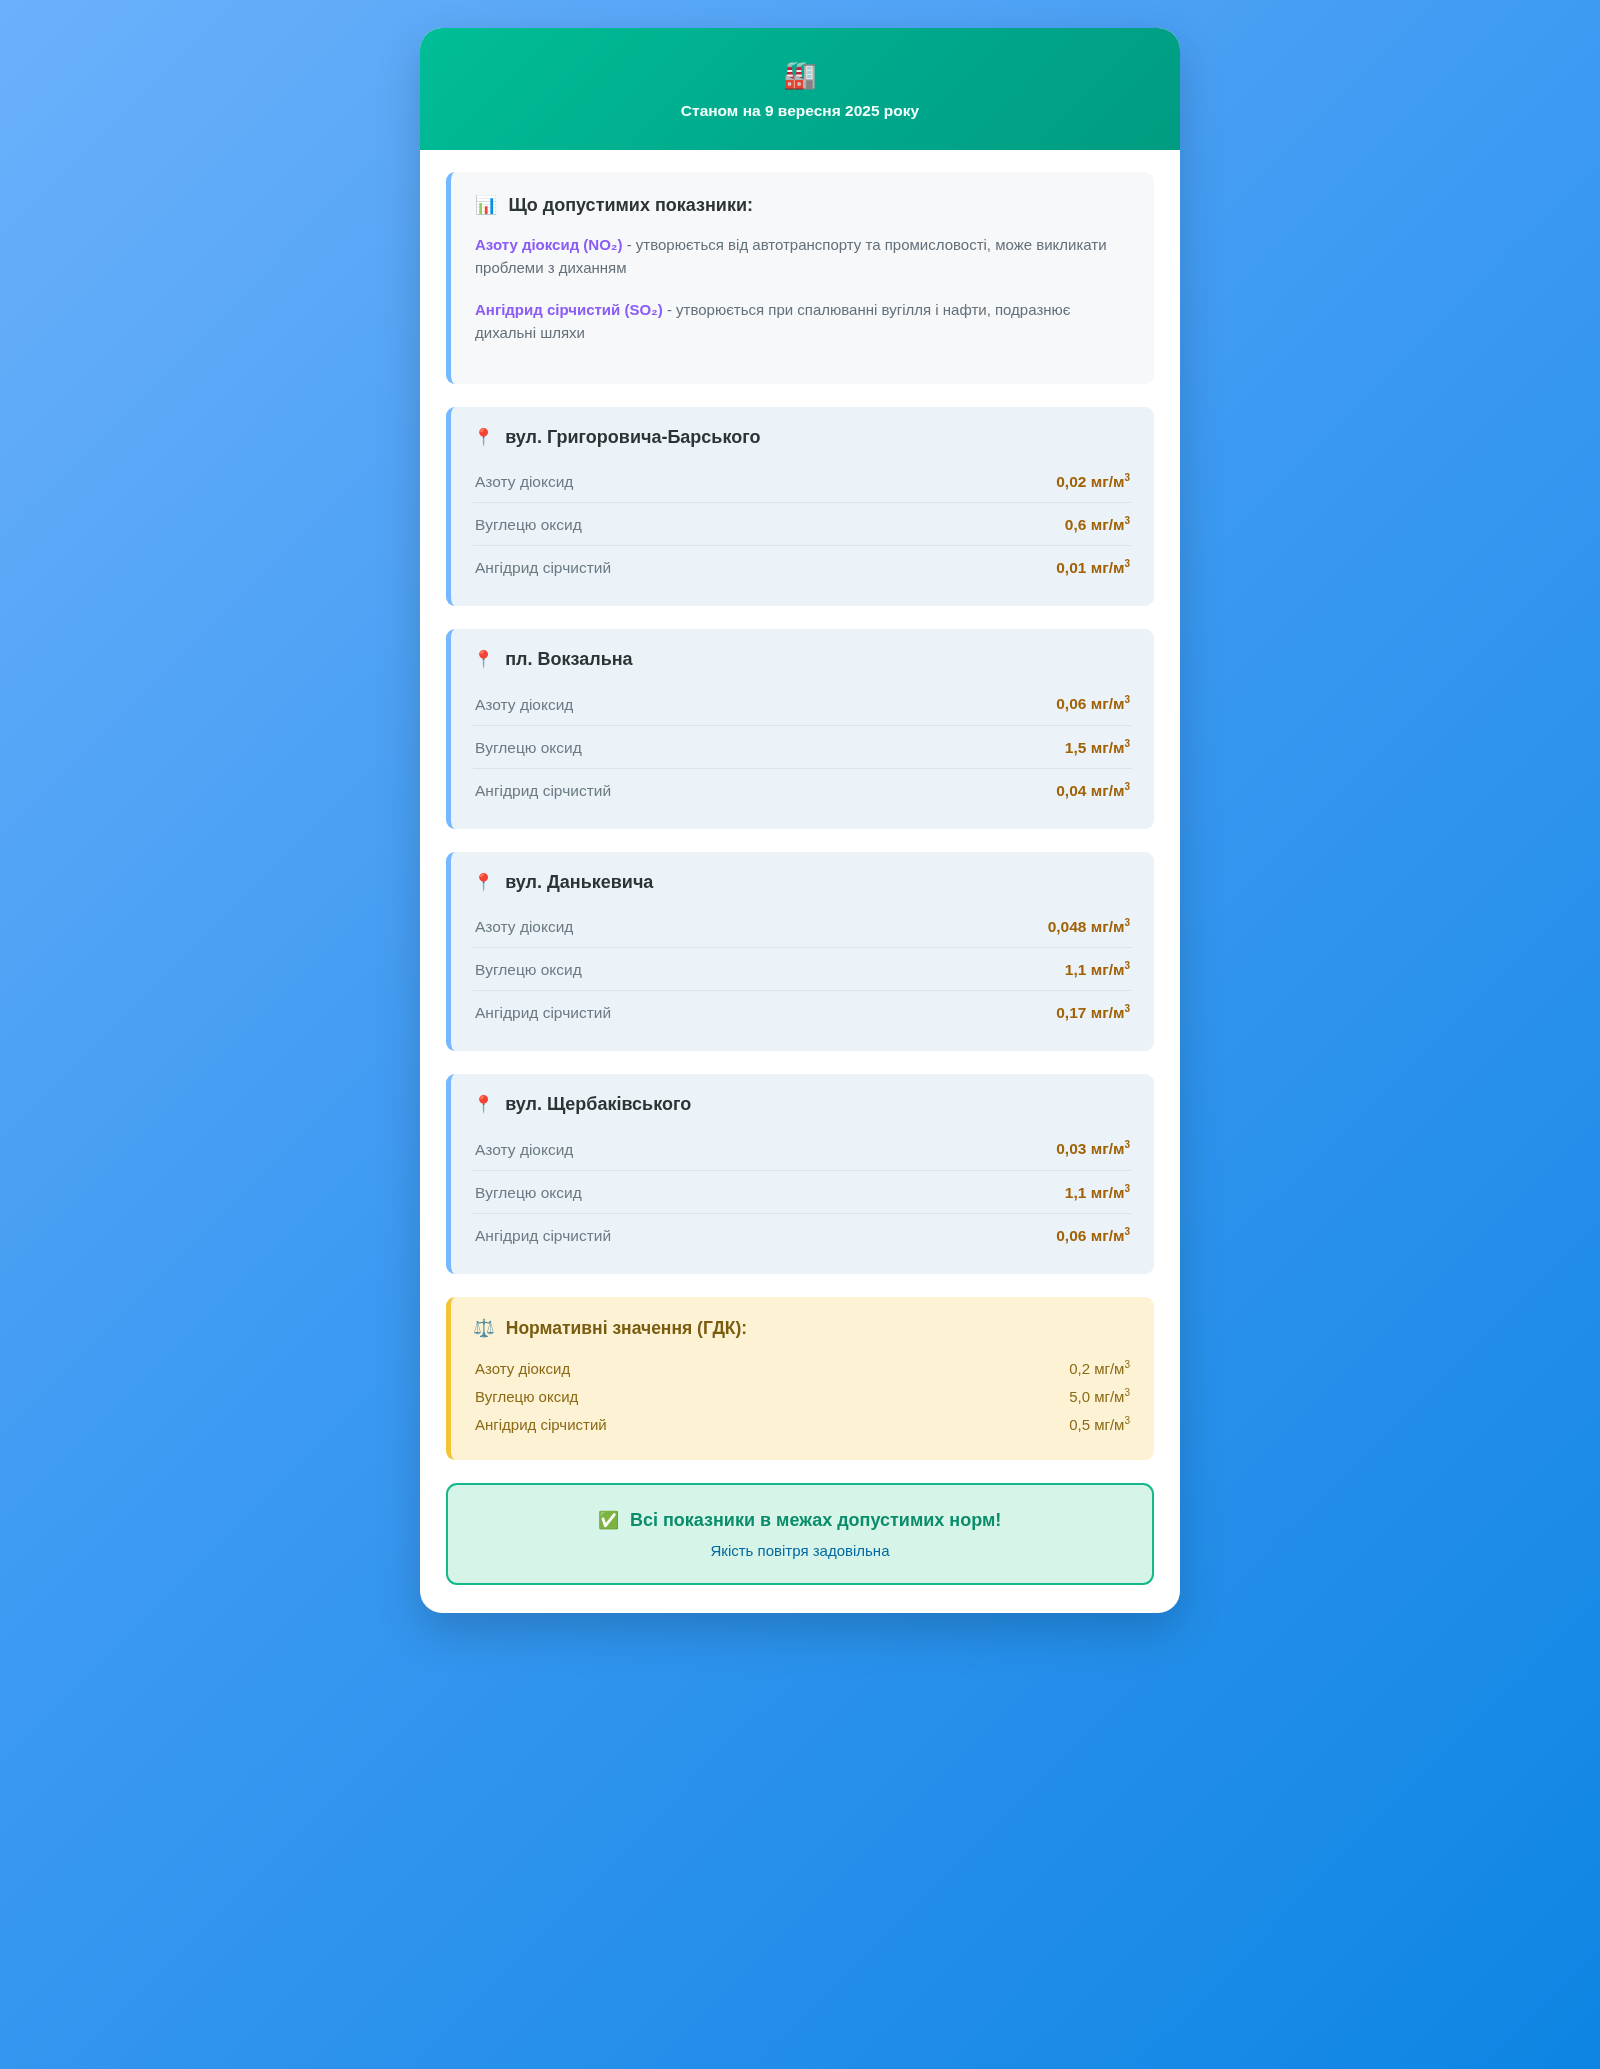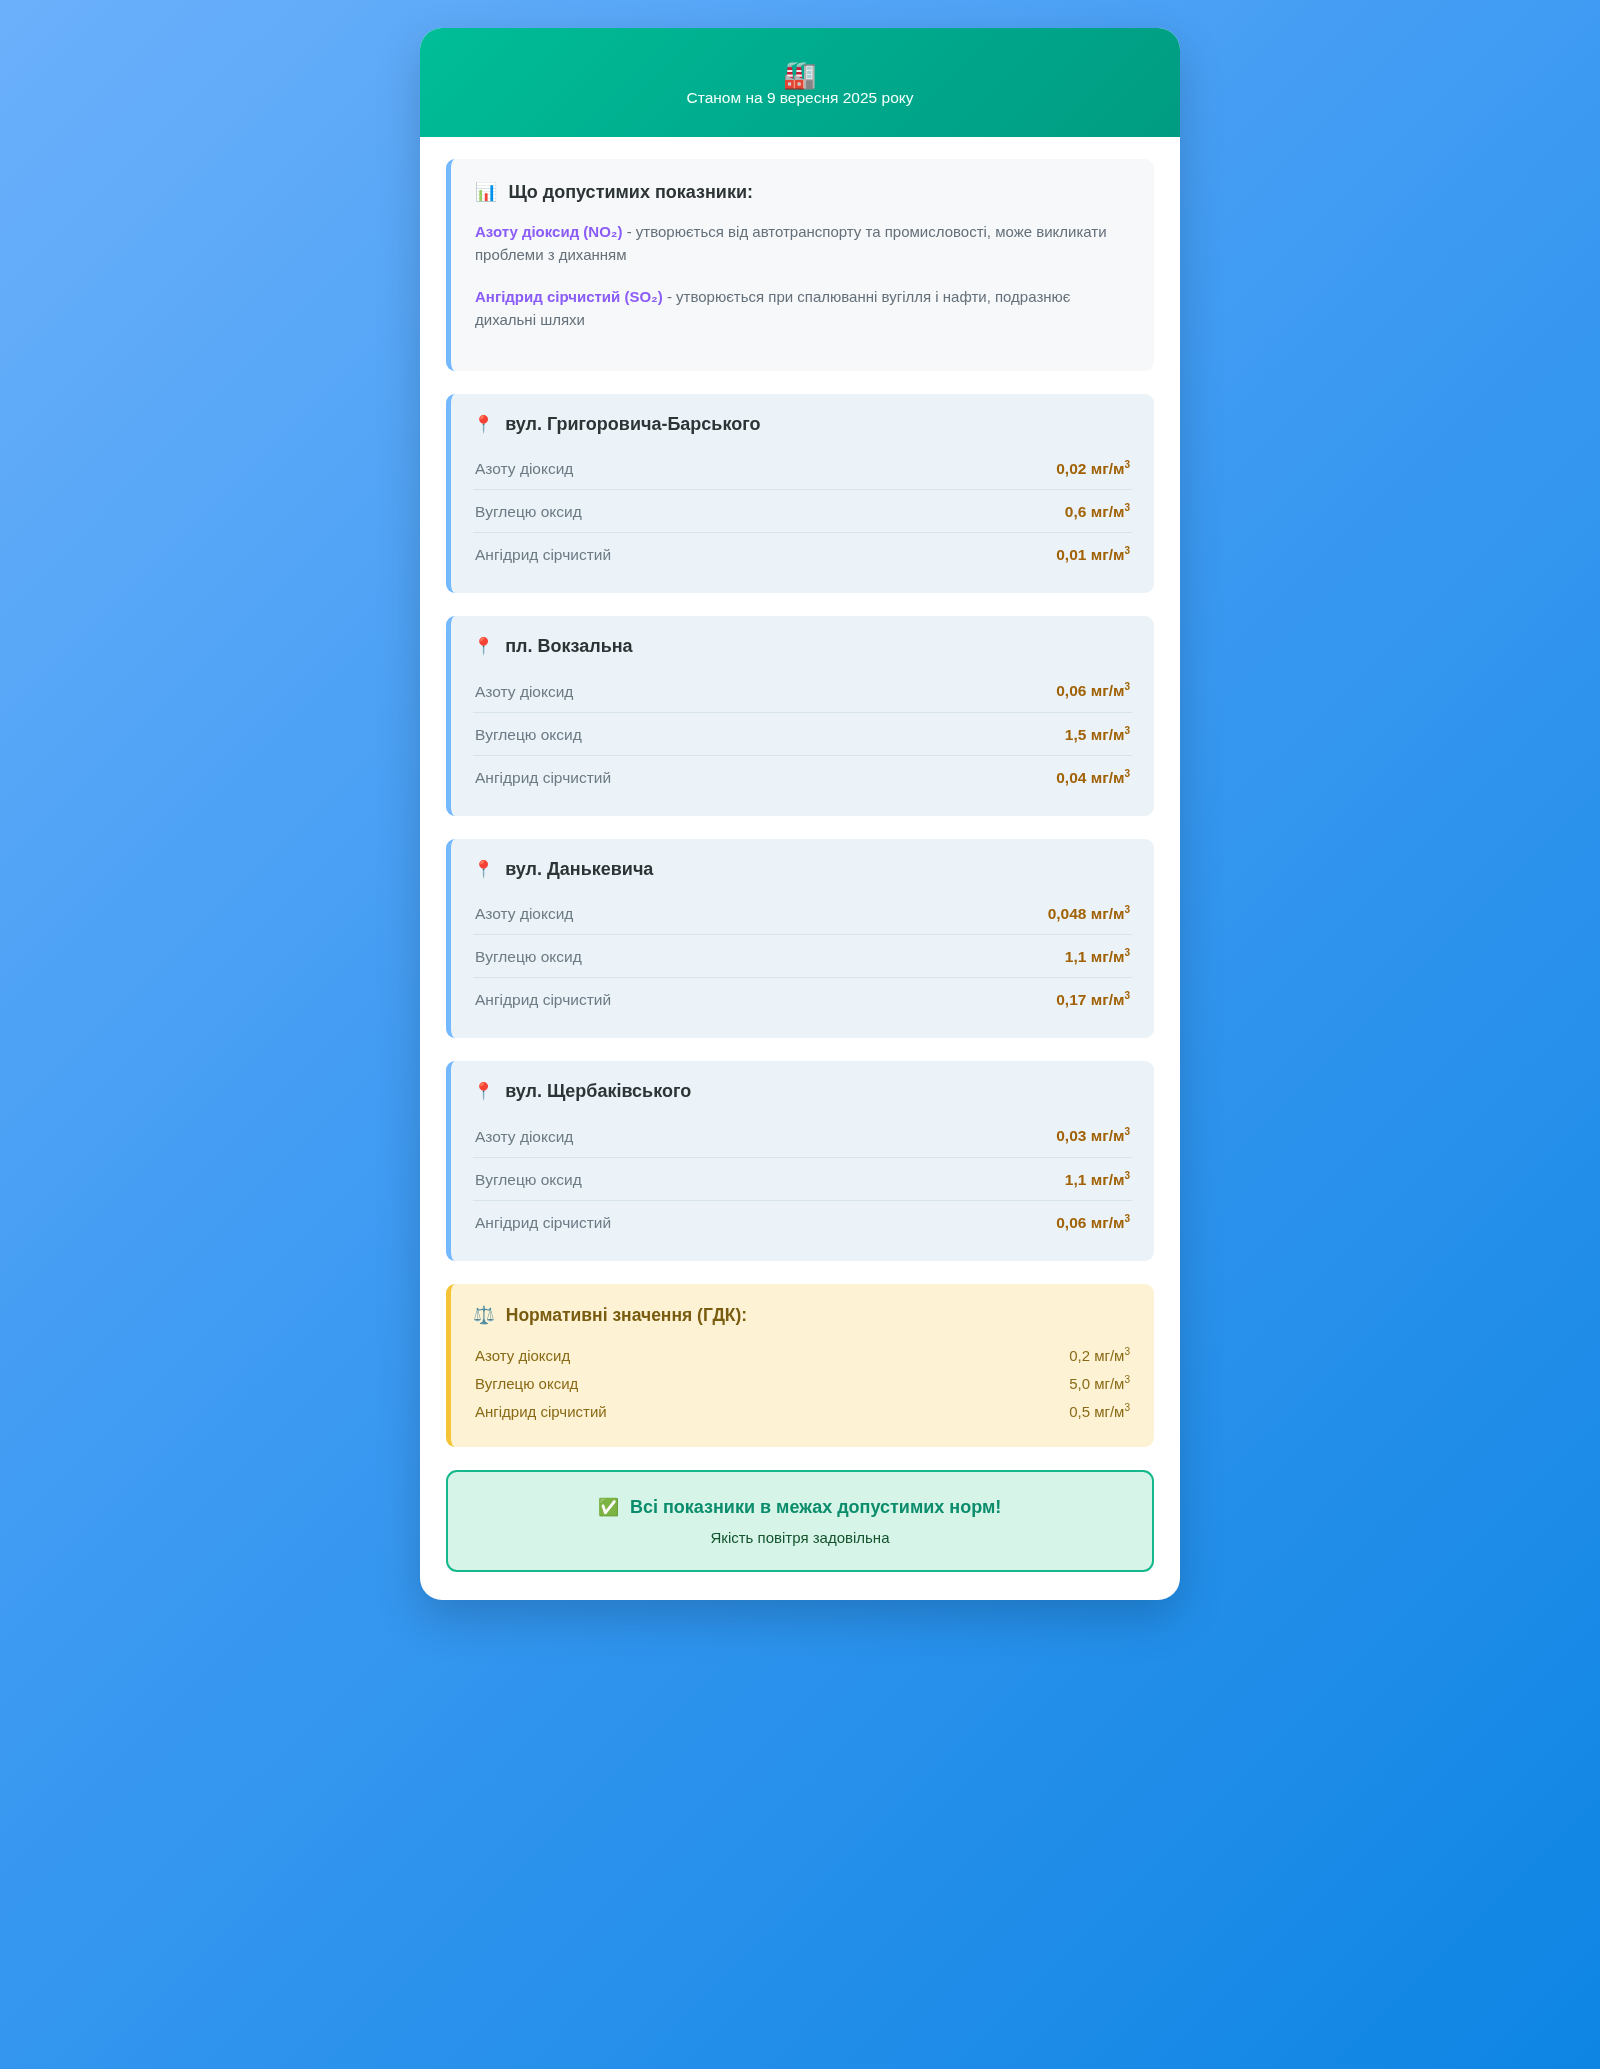--- a/index.html
+++ b/index.html
@@ -44,22 +44,23 @@
     justify-content:center;
     gap:13px;
   }
   .app-header .title-icon { font-size:27px; line-height:1; }
   .app-header h1 {
     font-size:27px;
     font-weight:700;
     letter-spacing:.1px;
   }
   .app-header .subtitle {
+    margin-top:13px;
     font-size:15.5px;
-    font-weight:400;
+    font-weight:700;
     color:#f1fffb;
   }
 
   
   .app-body {
     padding:22px 26px 28px;
     display:flex;
     flex-direction:column;
     gap:23px;
   }
@@ -170,21 +171,21 @@
     justify-content:center;
     gap:10px;
     font-size:18px;
     font-weight:700;
     color:#0B8D6C;
   }
   .status-main .check-icon { font-size:17px; }
   .status-sub {
     margin-top:11px;
     font-size:15px;
-    color:#14532d;
+    color:#0369a1;
     font-weight:400;
   }
 </style>
 </head>
 <body>
 
 <div class="app-card">
 
   <div class="app-header">
     <div class="title-row">

